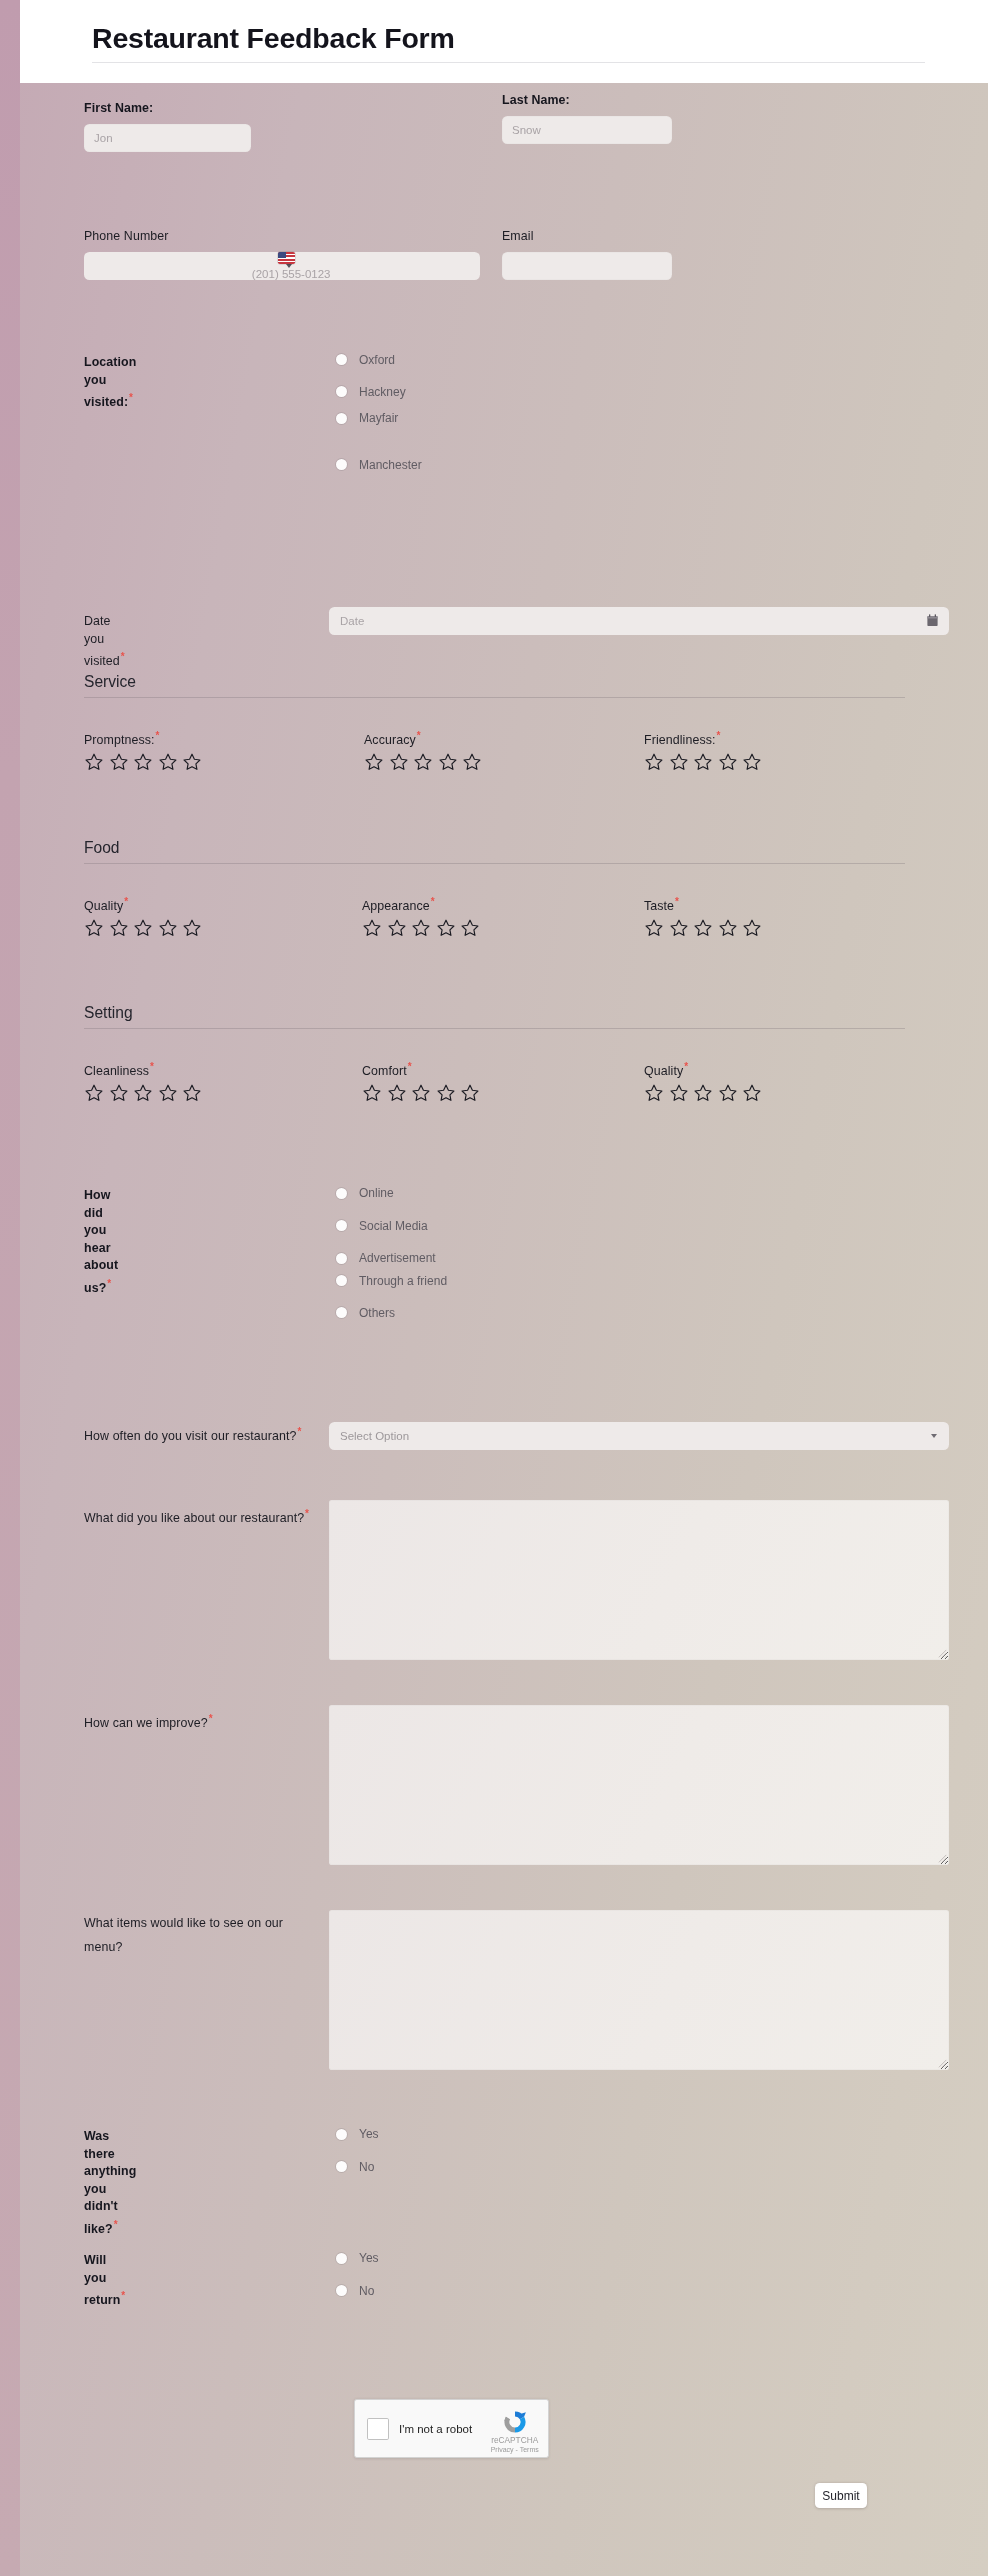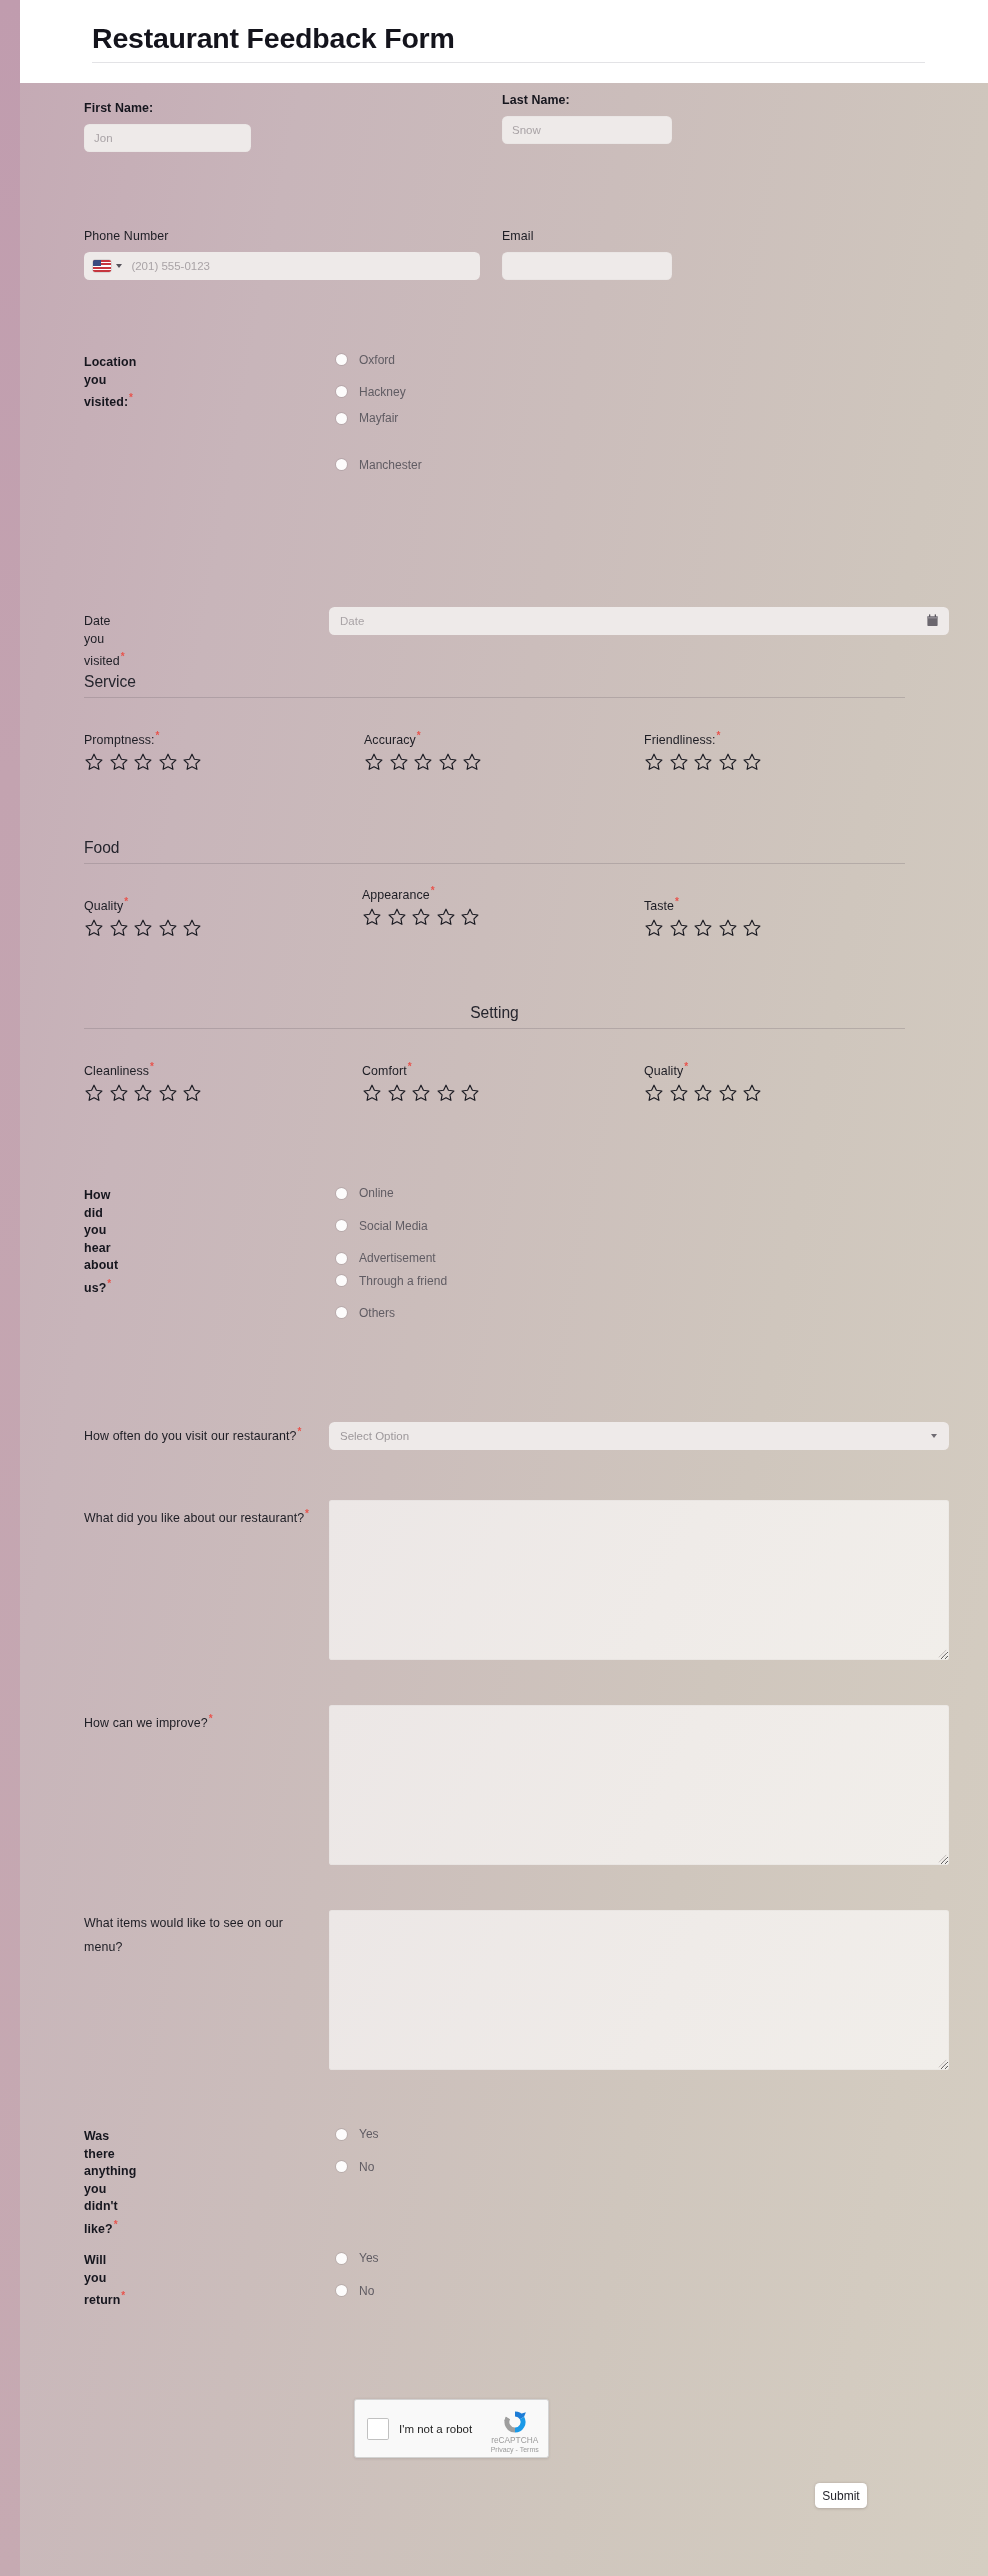--- a/index.html
+++ b/index.html
@@ -330,21 +330,21 @@
     </div>
     <div style="position:absolute;left:502px;top:0;">
       <div class="field-label">Last Name:</div>
       <input class="txt-input" style="width: 170px; margin-top: 6.4px;" placeholder="Snow">
     </div>
   </div>
 
   <div class="row" style="top:145px;">
     <div style="position:absolute;left:84px;top:0;">
       <div class="field-label thin">Phone Number</div>
-      <div class="phone-wrap" style="margin-top:6.4px;">
+      <div class="phone-wrap" style="margin-top:6.4px;flex-direction:column;">
         <span class="flag">
           <span class="stripes"></span>
             <span class="canton"></span>
         </span>
         <span class="caret-small"></span>
         <span class="phone-ph">(201) 555-0123</span>
       </div>
     </div>
     <div style="position:absolute;left:502px;top:0;">
       <div class="field-label thin">Email</div>
@@ -484,21 +484,21 @@
             <path d="M12 2.6l2.9 6.1 6.6.9-4.8 4.6 1.2 6.6-5.9-3.2-5.9 3.2 1.2-6.6L2.5 9.6l6.6-.9z" fill="none" stroke="#1b1b22" stroke-width="1.4" stroke-linejoin="round"></path>
           </svg>
         <svg class="star-svg" viewBox="0 0 24 24">
             <path d="M12 2.6l2.9 6.1 6.6.9-4.8 4.6 1.2 6.6-5.9-3.2-5.9 3.2 1.2-6.6L2.5 9.6l6.6-.9z" fill="none" stroke="#1b1b22" stroke-width="1.4" stroke-linejoin="round"></path>
           </svg>
         <svg class="star-svg" viewBox="0 0 24 24">
             <path d="M12 2.6l2.9 6.1 6.6.9-4.8 4.6 1.2 6.6-5.9-3.2-5.9 3.2 1.2-6.6L2.5 9.6l6.6-.9z" fill="none" stroke="#1b1b22" stroke-width="1.4" stroke-linejoin="round"></path>
           </svg>
       </div>
     </div>
-    <div style="position:absolute;left:362px;top:44px;">
+    <div style="position:absolute;left:362px;top:55px;">
       <div class="field-label thin">
         <span>Appearance</span><span class="req">*</span>
       </div>
       <div class="stars">
         <svg class="star-svg" viewBox="0 0 24 24">
             <path d="M12 2.6l2.9 6.1 6.6.9-4.8 4.6 1.2 6.6-5.9-3.2-5.9 3.2 1.2-6.6L2.5 9.6l6.6-.9z" fill="none" stroke="#1b1b22" stroke-width="1.4" stroke-linejoin="round"></path>
           </svg>
         <svg class="star-svg" viewBox="0 0 24 24">
             <path d="M12 2.6l2.9 6.1 6.6.9-4.8 4.6 1.2 6.6-5.9-3.2-5.9 3.2 1.2-6.6L2.5 9.6l6.6-.9z" fill="none" stroke="#1b1b22" stroke-width="1.4" stroke-linejoin="round"></path>
           </svg>
@@ -531,21 +531,21 @@
             <path d="M12 2.6l2.9 6.1 6.6.9-4.8 4.6 1.2 6.6-5.9-3.2-5.9 3.2 1.2-6.6L2.5 9.6l6.6-.9z" fill="none" stroke="#1b1b22" stroke-width="1.4" stroke-linejoin="round"></path>
           </svg>
         <svg class="star-svg" viewBox="0 0 24 24">
             <path d="M12 2.6l2.9 6.1 6.6.9-4.8 4.6 1.2 6.6-5.9-3.2-5.9 3.2 1.2-6.6L2.5 9.6l6.6-.9z" fill="none" stroke="#1b1b22" stroke-width="1.4" stroke-linejoin="round"></path>
           </svg>
       </div>
     </div>
   </div>
 
   <div class="row" style="top:920px;">
-    <div style="position:absolute;left:84px;top:0;width:821px;text-align:center;">
+    <div style="position:absolute;left:84px;top:0;width:821px;">
       <div class="section-head">Setting</div>
       <div class="section-rule"></div>
     </div>
     <div style="position:absolute;left:84px;top:55px;">
       <div class="field-label thin">
         <span>Cleanliness</span><span class="req">*</span>
       </div>
       <div class="stars">
         <svg class="star-svg" viewBox="0 0 24 24">
             <path d="M12 2.6l2.9 6.1 6.6.9-4.8 4.6 1.2 6.6-5.9-3.2-5.9 3.2 1.2-6.6L2.5 9.6l6.6-.9z" fill="none" stroke="#1b1b22" stroke-width="1.4" stroke-linejoin="round"></path>

